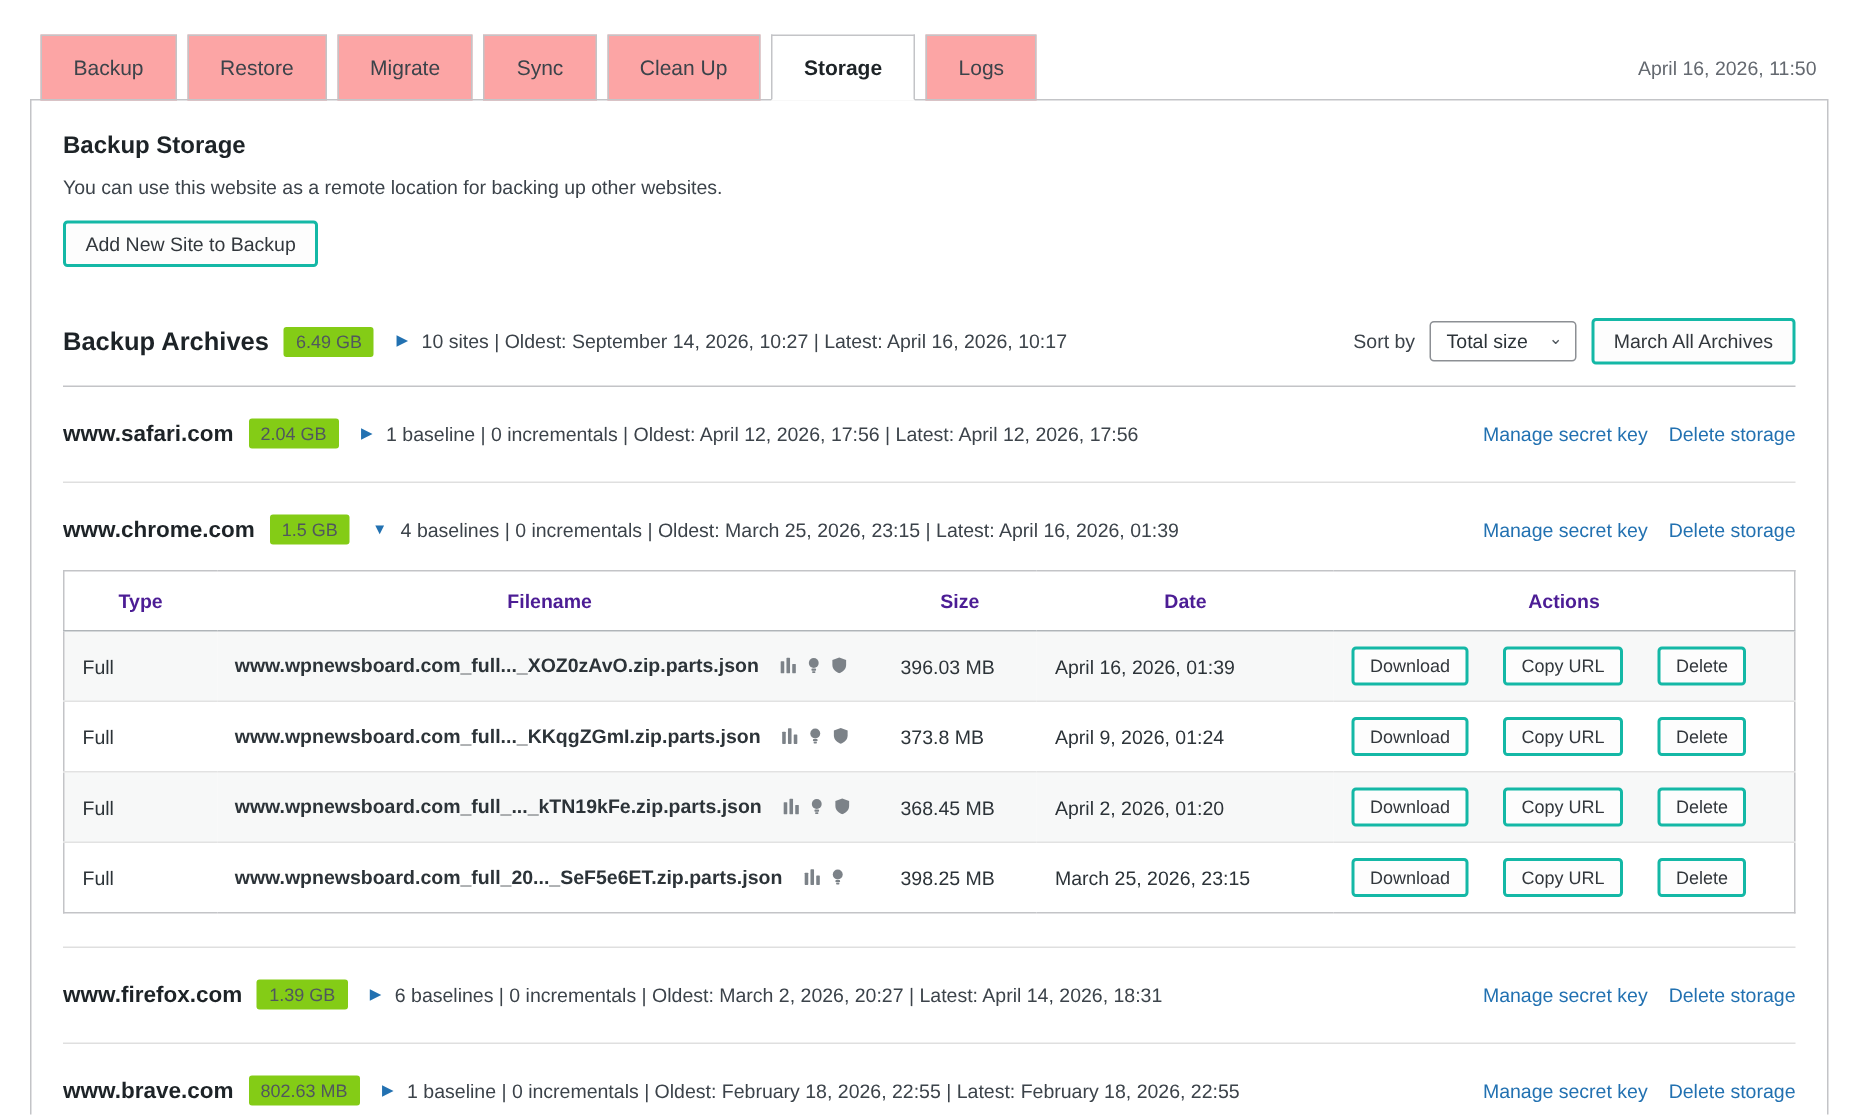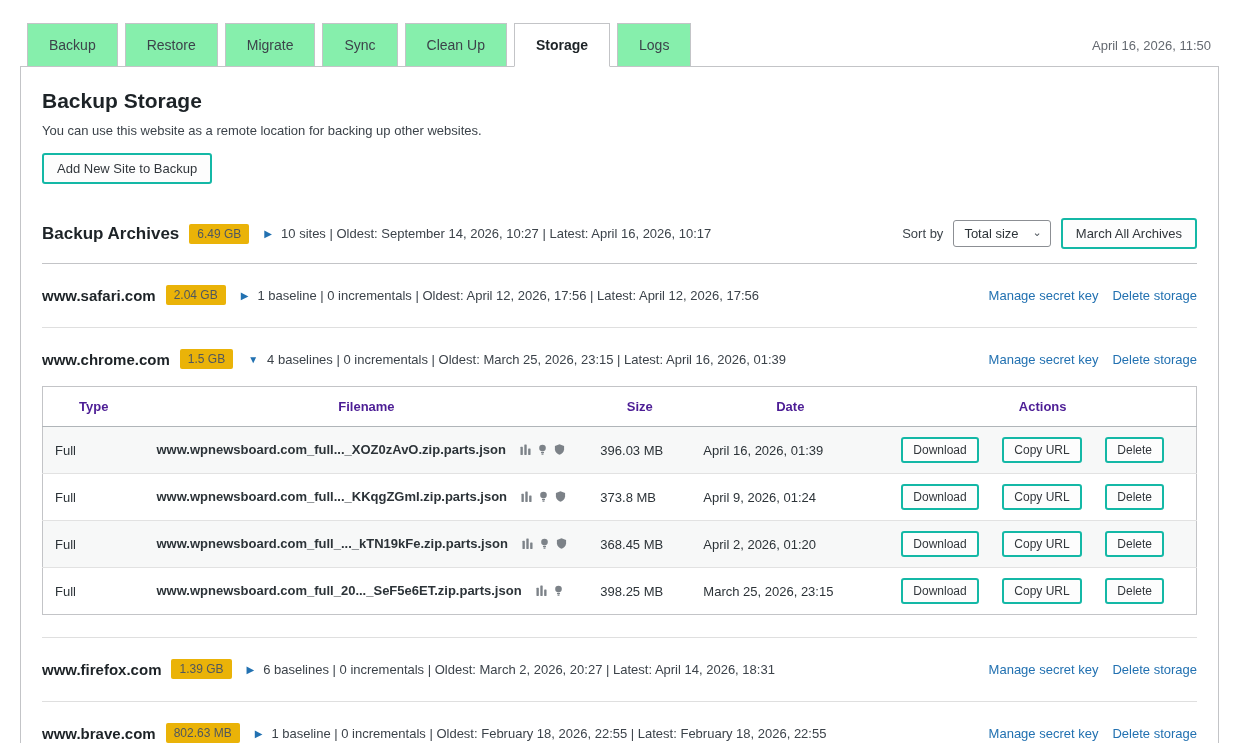--- a/index.html
+++ b/index.html
@@ -9,49 +9,49 @@
     background:#fff; color:#2c3338;
     font-family:"Liberation Sans","DejaVu Sans",sans-serif;
     font-size:13px;
   }
   a { text-decoration:none; }
 
   
   .topbar { display:flex; align-items:flex-end; padding:23px 28px 0 27px; }
   .tabs { display:flex; gap:7px; position:relative; z-index:2; }
   .tab {
-    background:#86efac; border:1px solid #c3c4c7;
+    background:#fca5a5; border:1px solid #c3c4c7;
     padding:13px 21px; font-size:14px; color:#3c434a; cursor:pointer;
     white-space:nowrap;
   }
   .tab--active {
     background:#fff; border-bottom:1px solid #fff; font-weight:700; color:#1d2327;
   }
   .datetime { margin-left:auto; padding-bottom:14px; color:#646970; font-size:13px; }
 
   
   .content {
     margin:-1px 20px 0 20px;
     border:1px solid #c3c4c7;
     background:#fff;
     padding:0 21px 24px 21px;
     min-height:676px;
   }
-  .page-title { font-size:21px; font-weight:700; color:#1d2327; margin:22px 0 0; }
+  .page-title { font-size:16px; font-weight:700; color:#1d2327; margin:22px 0 0; }
   .page-desc { margin:10px 0 0; color:#3c434a; }
 
   .btn {
     display:inline-block; background:#fdfdfd; border:2px solid #14b8a6;
     border-radius:3px; color:#32373c; font-size:13px;
     padding:6px 13px; cursor:pointer; font-family:inherit; white-space:nowrap;
   }
   .add-site-btn { margin-top:15px; }
 
   .badge {
-    background:#eab308; color:#50575e; font-size:12px;
+    background:#84cc16; color:#50575e; font-size:12px;
     padding:3px 8px; border-radius:2px; margin-left:10px; white-space:nowrap;
   }
   .toggle { color:#2271b1; font-size:10px; margin-left:15px; cursor:pointer; }
   .summary { margin-left:9px; color:#3c434a; white-space:nowrap; }
 
   
   .archives-header {
     margin-top:34px; display:flex; align-items:center;
     padding-bottom:14px; border-bottom:1px solid #c3c4c7;
   }

